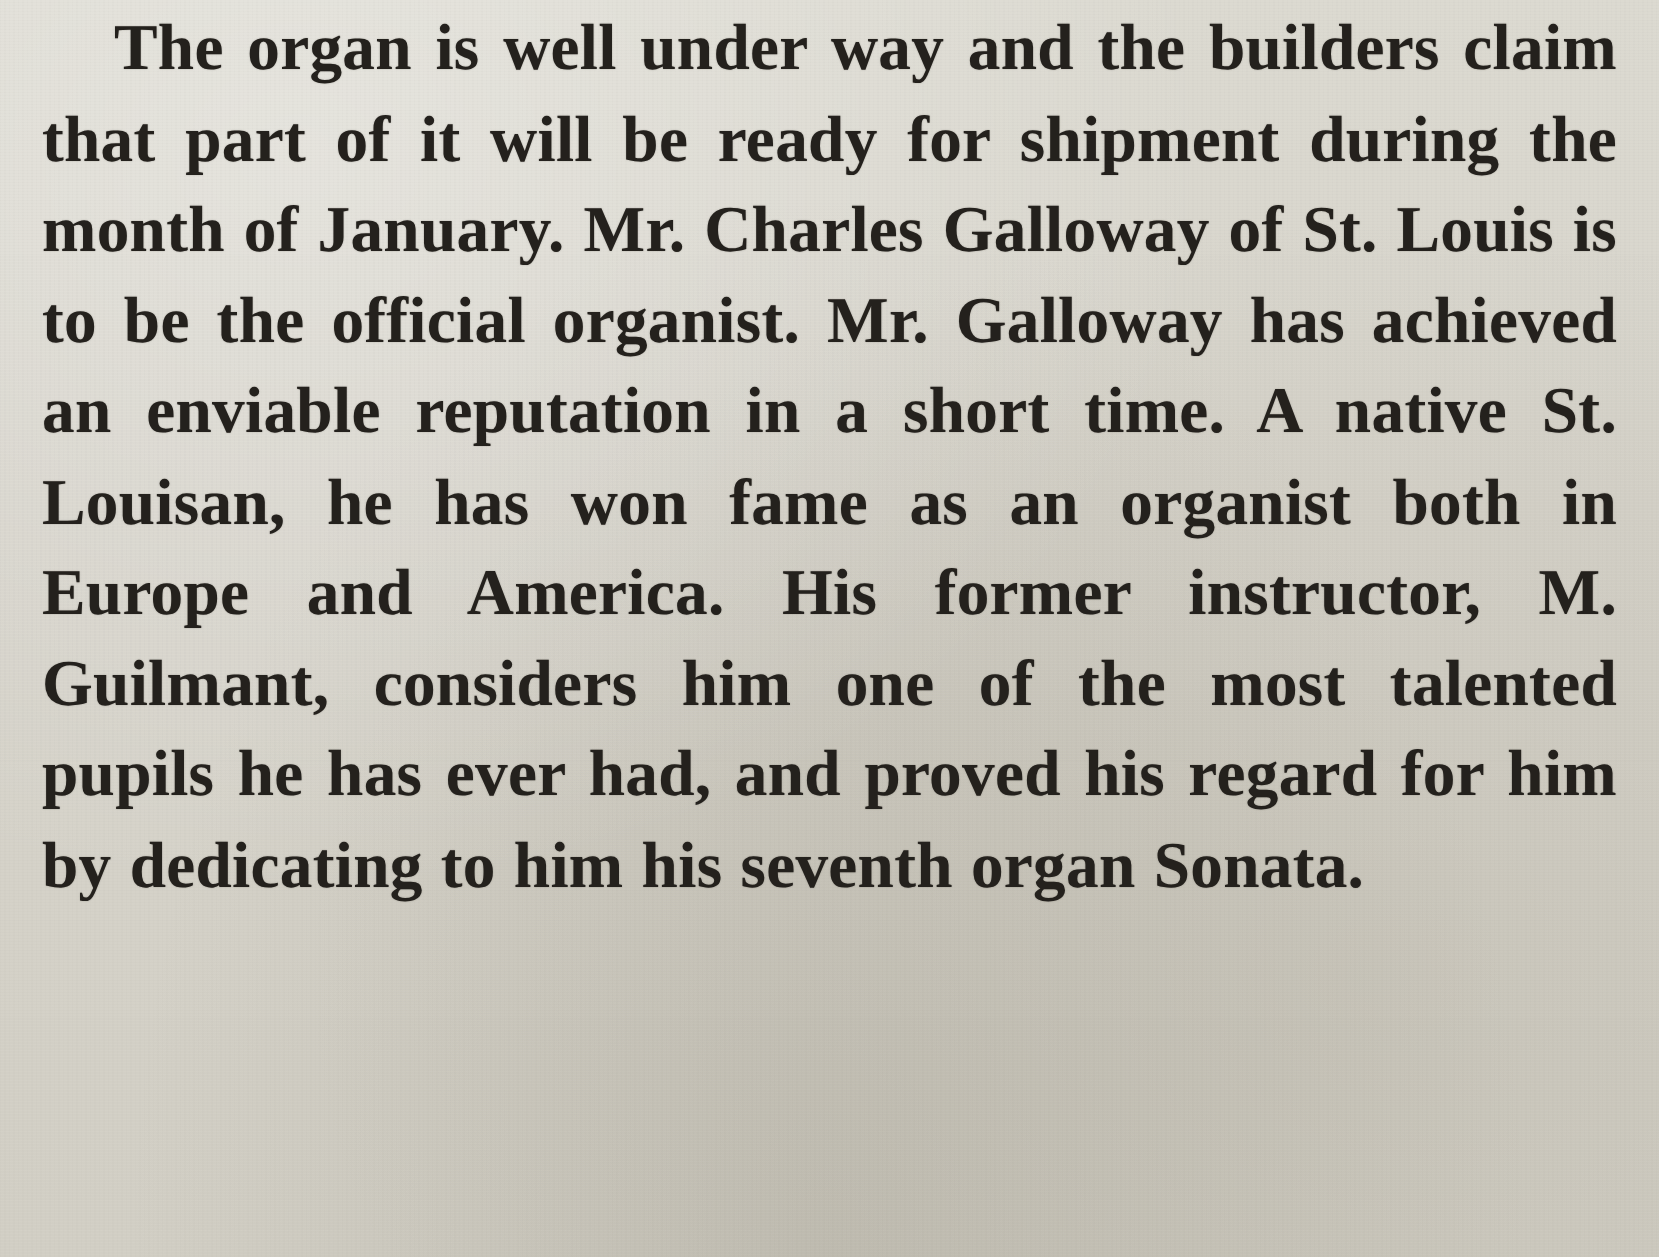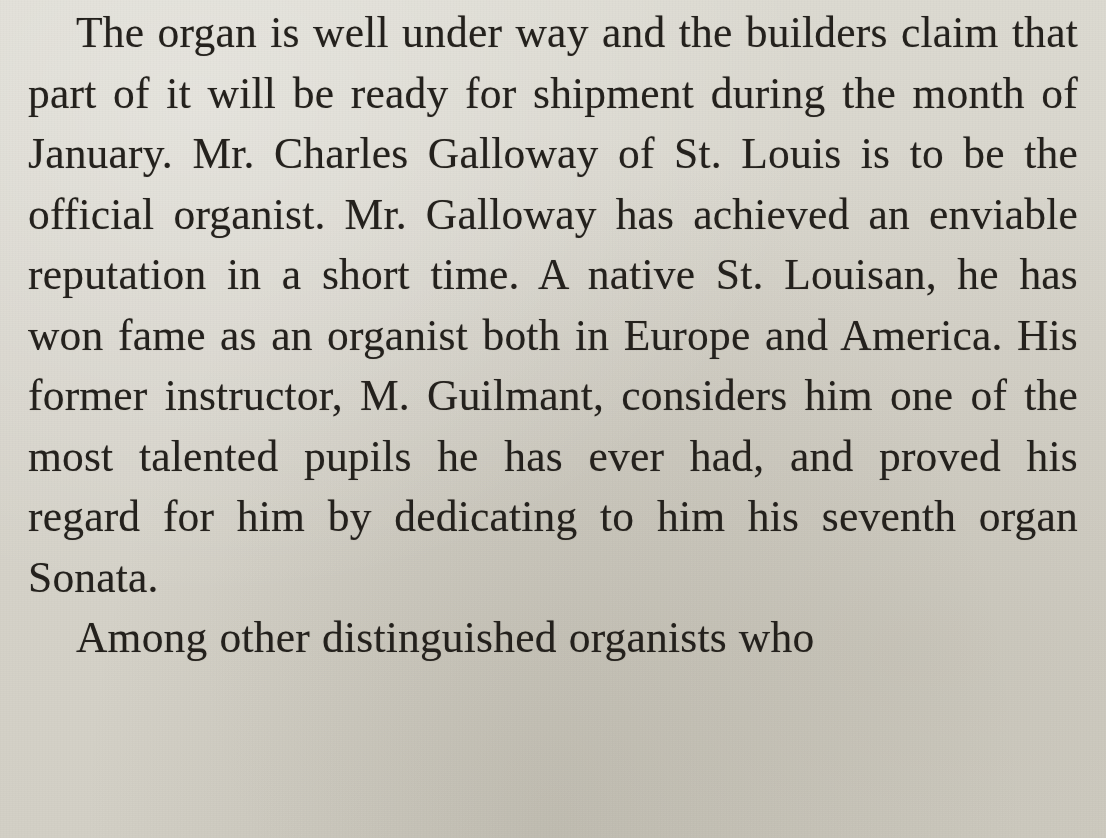--- a/index.html
+++ b/index.html
@@ -18,20 +18,21 @@
     position: relative;
     width: 1106px;
     height: 838px;
     background:
       radial-gradient(ellipse at 18% 12%, rgba(255,255,255,0.30) 0%, rgba(255,255,255,0) 48%),
       radial-gradient(ellipse at 82% 78%, rgba(160,155,140,0.22) 0%, rgba(160,155,140,0) 55%),
       radial-gradient(ellipse at 50% 100%, rgba(120,115,100,0.18) 0%, rgba(120,115,100,0) 60%),
       linear-gradient(180deg, #dcdad1 0%, #d7d4cb 40%, #d3d0c6 100%);
     box-sizing: border-box;
     padding: 0 28px;
+    font-weight: bold;
   }
   .grain {
     position: absolute;
     inset: 0;
     pointer-events: none;
     opacity: 0.30;
     background-image:
       repeating-linear-gradient(0deg, rgba(0,0,0,0.030) 0px, rgba(0,0,0,0.030) 1px, rgba(255,255,255,0.025) 1px, rgba(255,255,255,0.025) 2px),
       repeating-linear-gradient(90deg, rgba(0,0,0,0.022) 0px, rgba(0,0,0,0.022) 1px, rgba(255,255,255,0.020) 1px, rgba(255,255,255,0.020) 3px);
     mix-blend-mode: multiply;
@@ -64,15 +65,14 @@
     overflow: hidden;
   }
 </style>
 </head>
 <body>
 
 <div class="page">
   <div class="grain"></div>
   <div class="column">
     <p class="para indent">The organ is well under way and the builders claim that part of it will be ready for shipment during the month of January. Mr. Charles Galloway of St. Louis is to be the official organist. Mr. Galloway has achieved an enviable reputation in a short time. A native St. Louisan, he has won fame as an organist both in Europe and America. His former instructor, M. Guilmant, considers him one of the most talented pupils he has ever had, and proved his regard for him by dedicating to him his seventh organ Sonata.</p>
-    <p class="para indent clip-last">Among other distinguished organists who</p>
   </div>
 </div>
 
 </body></html>

